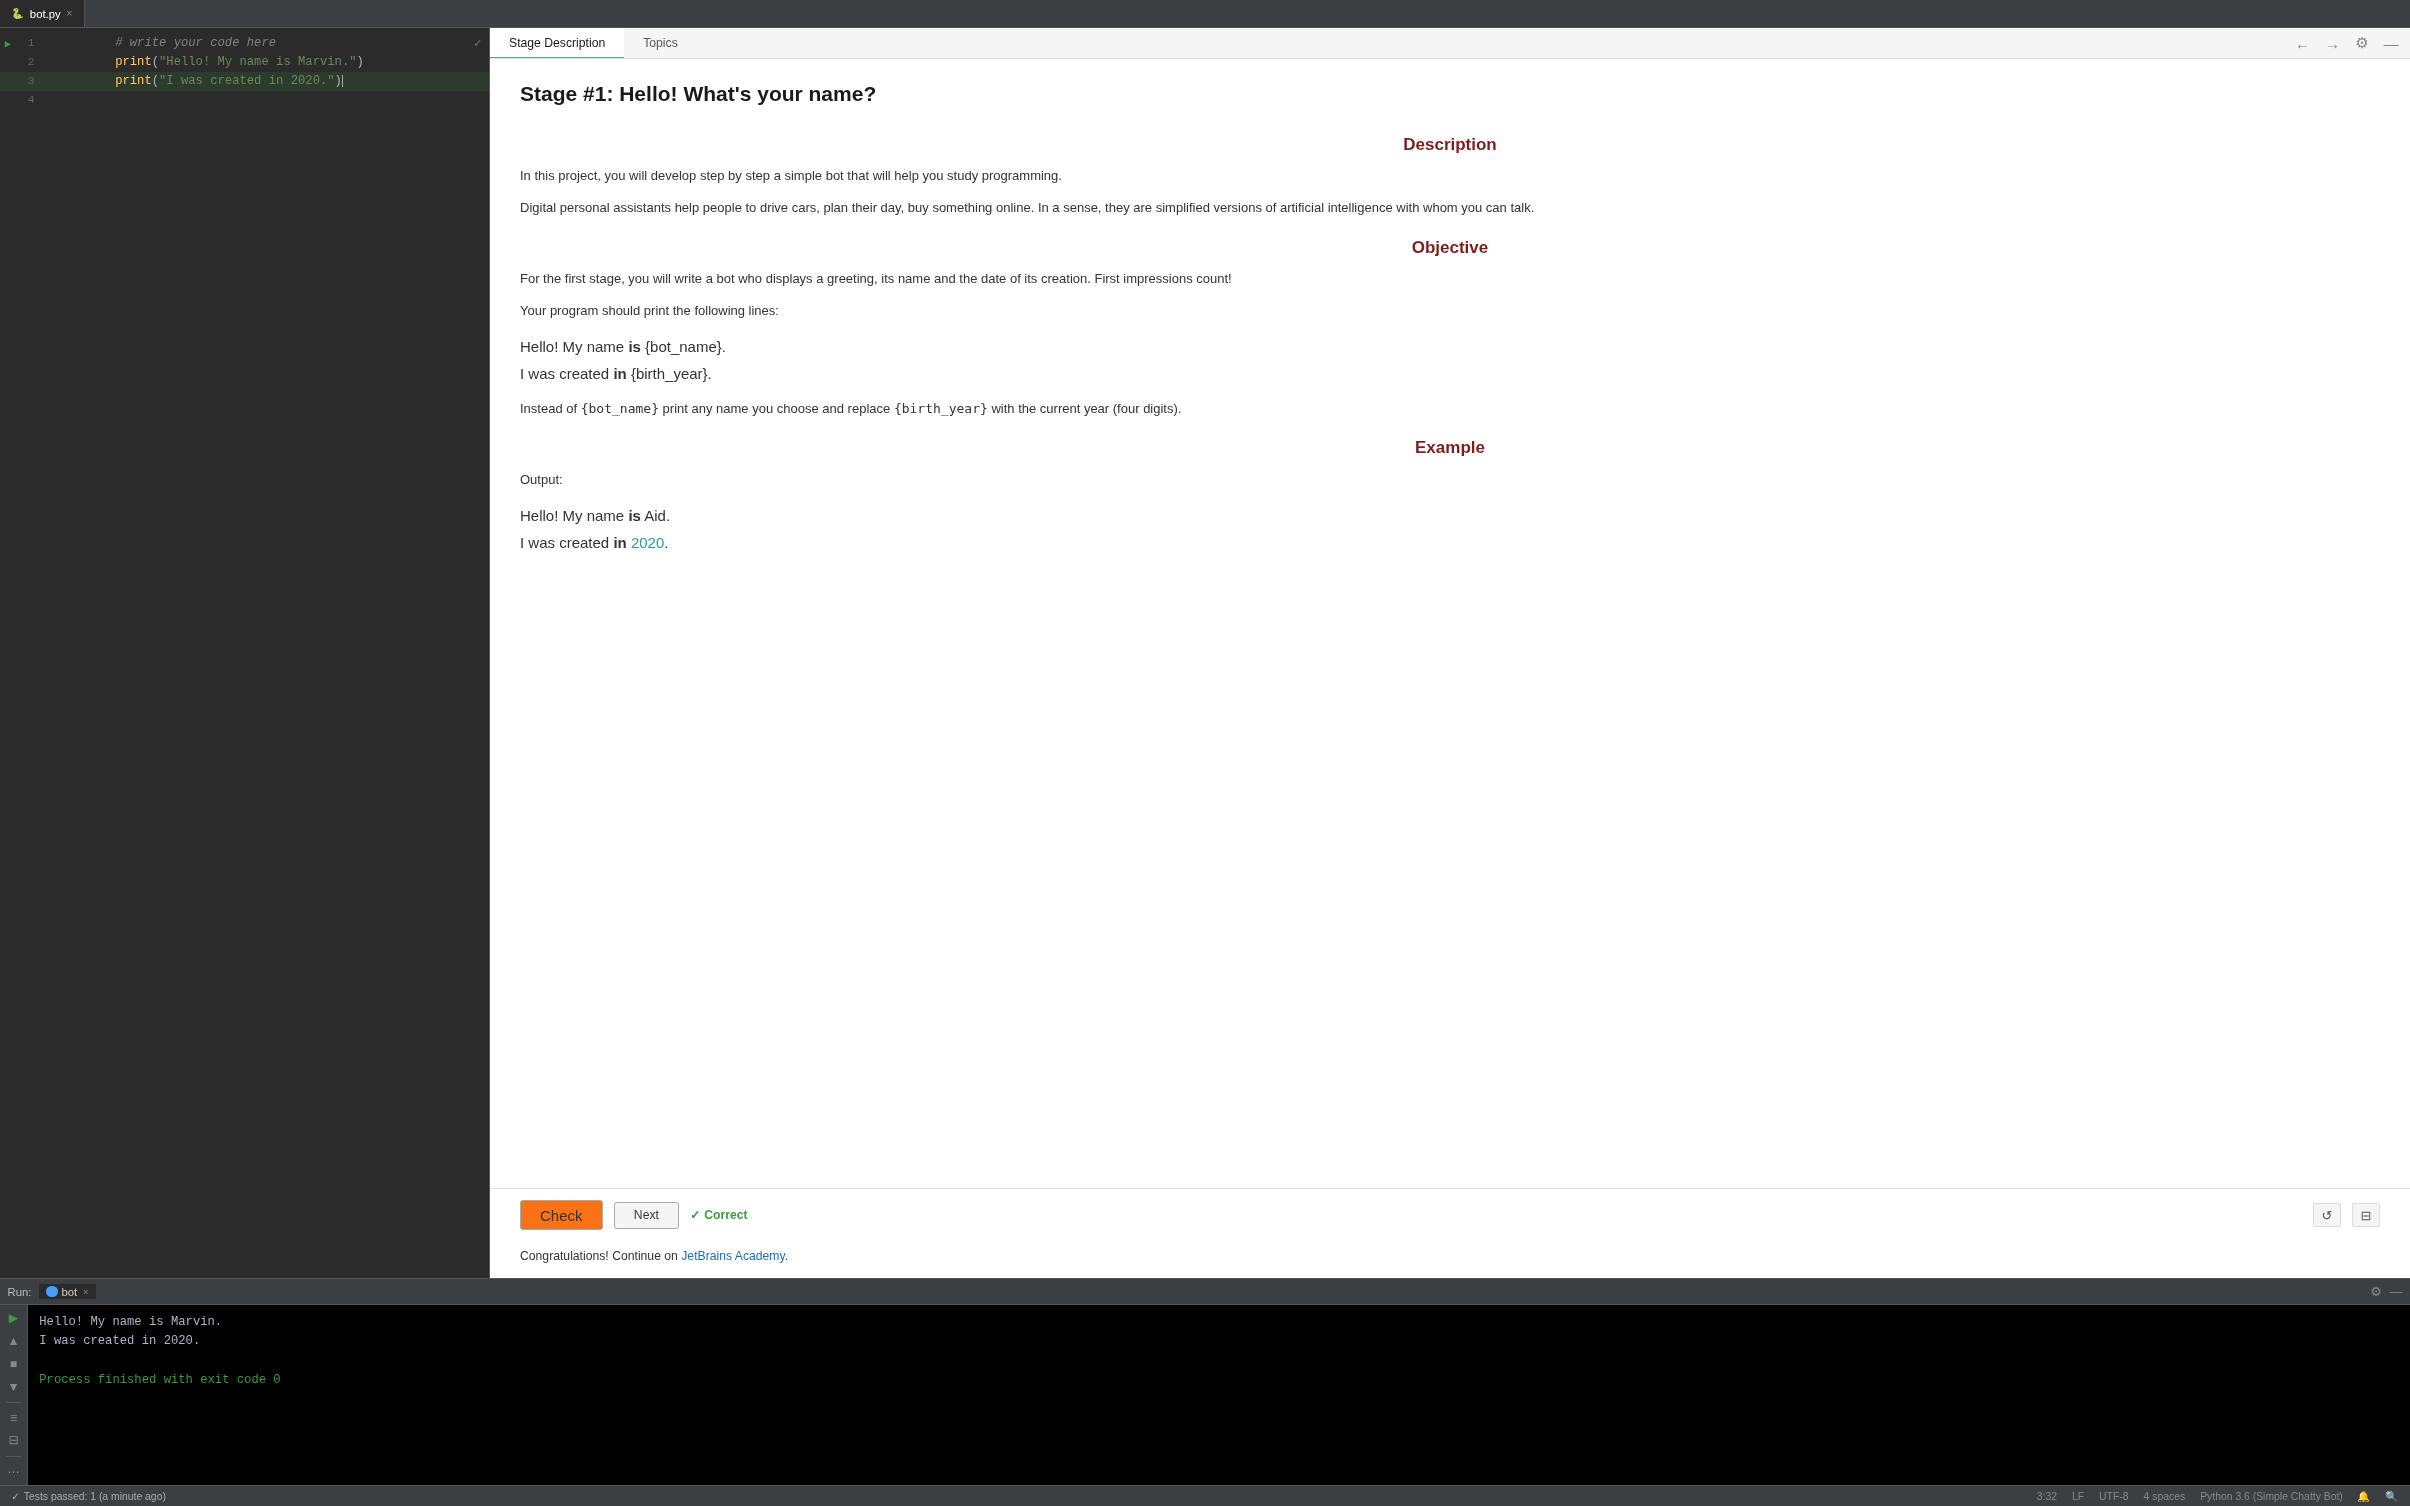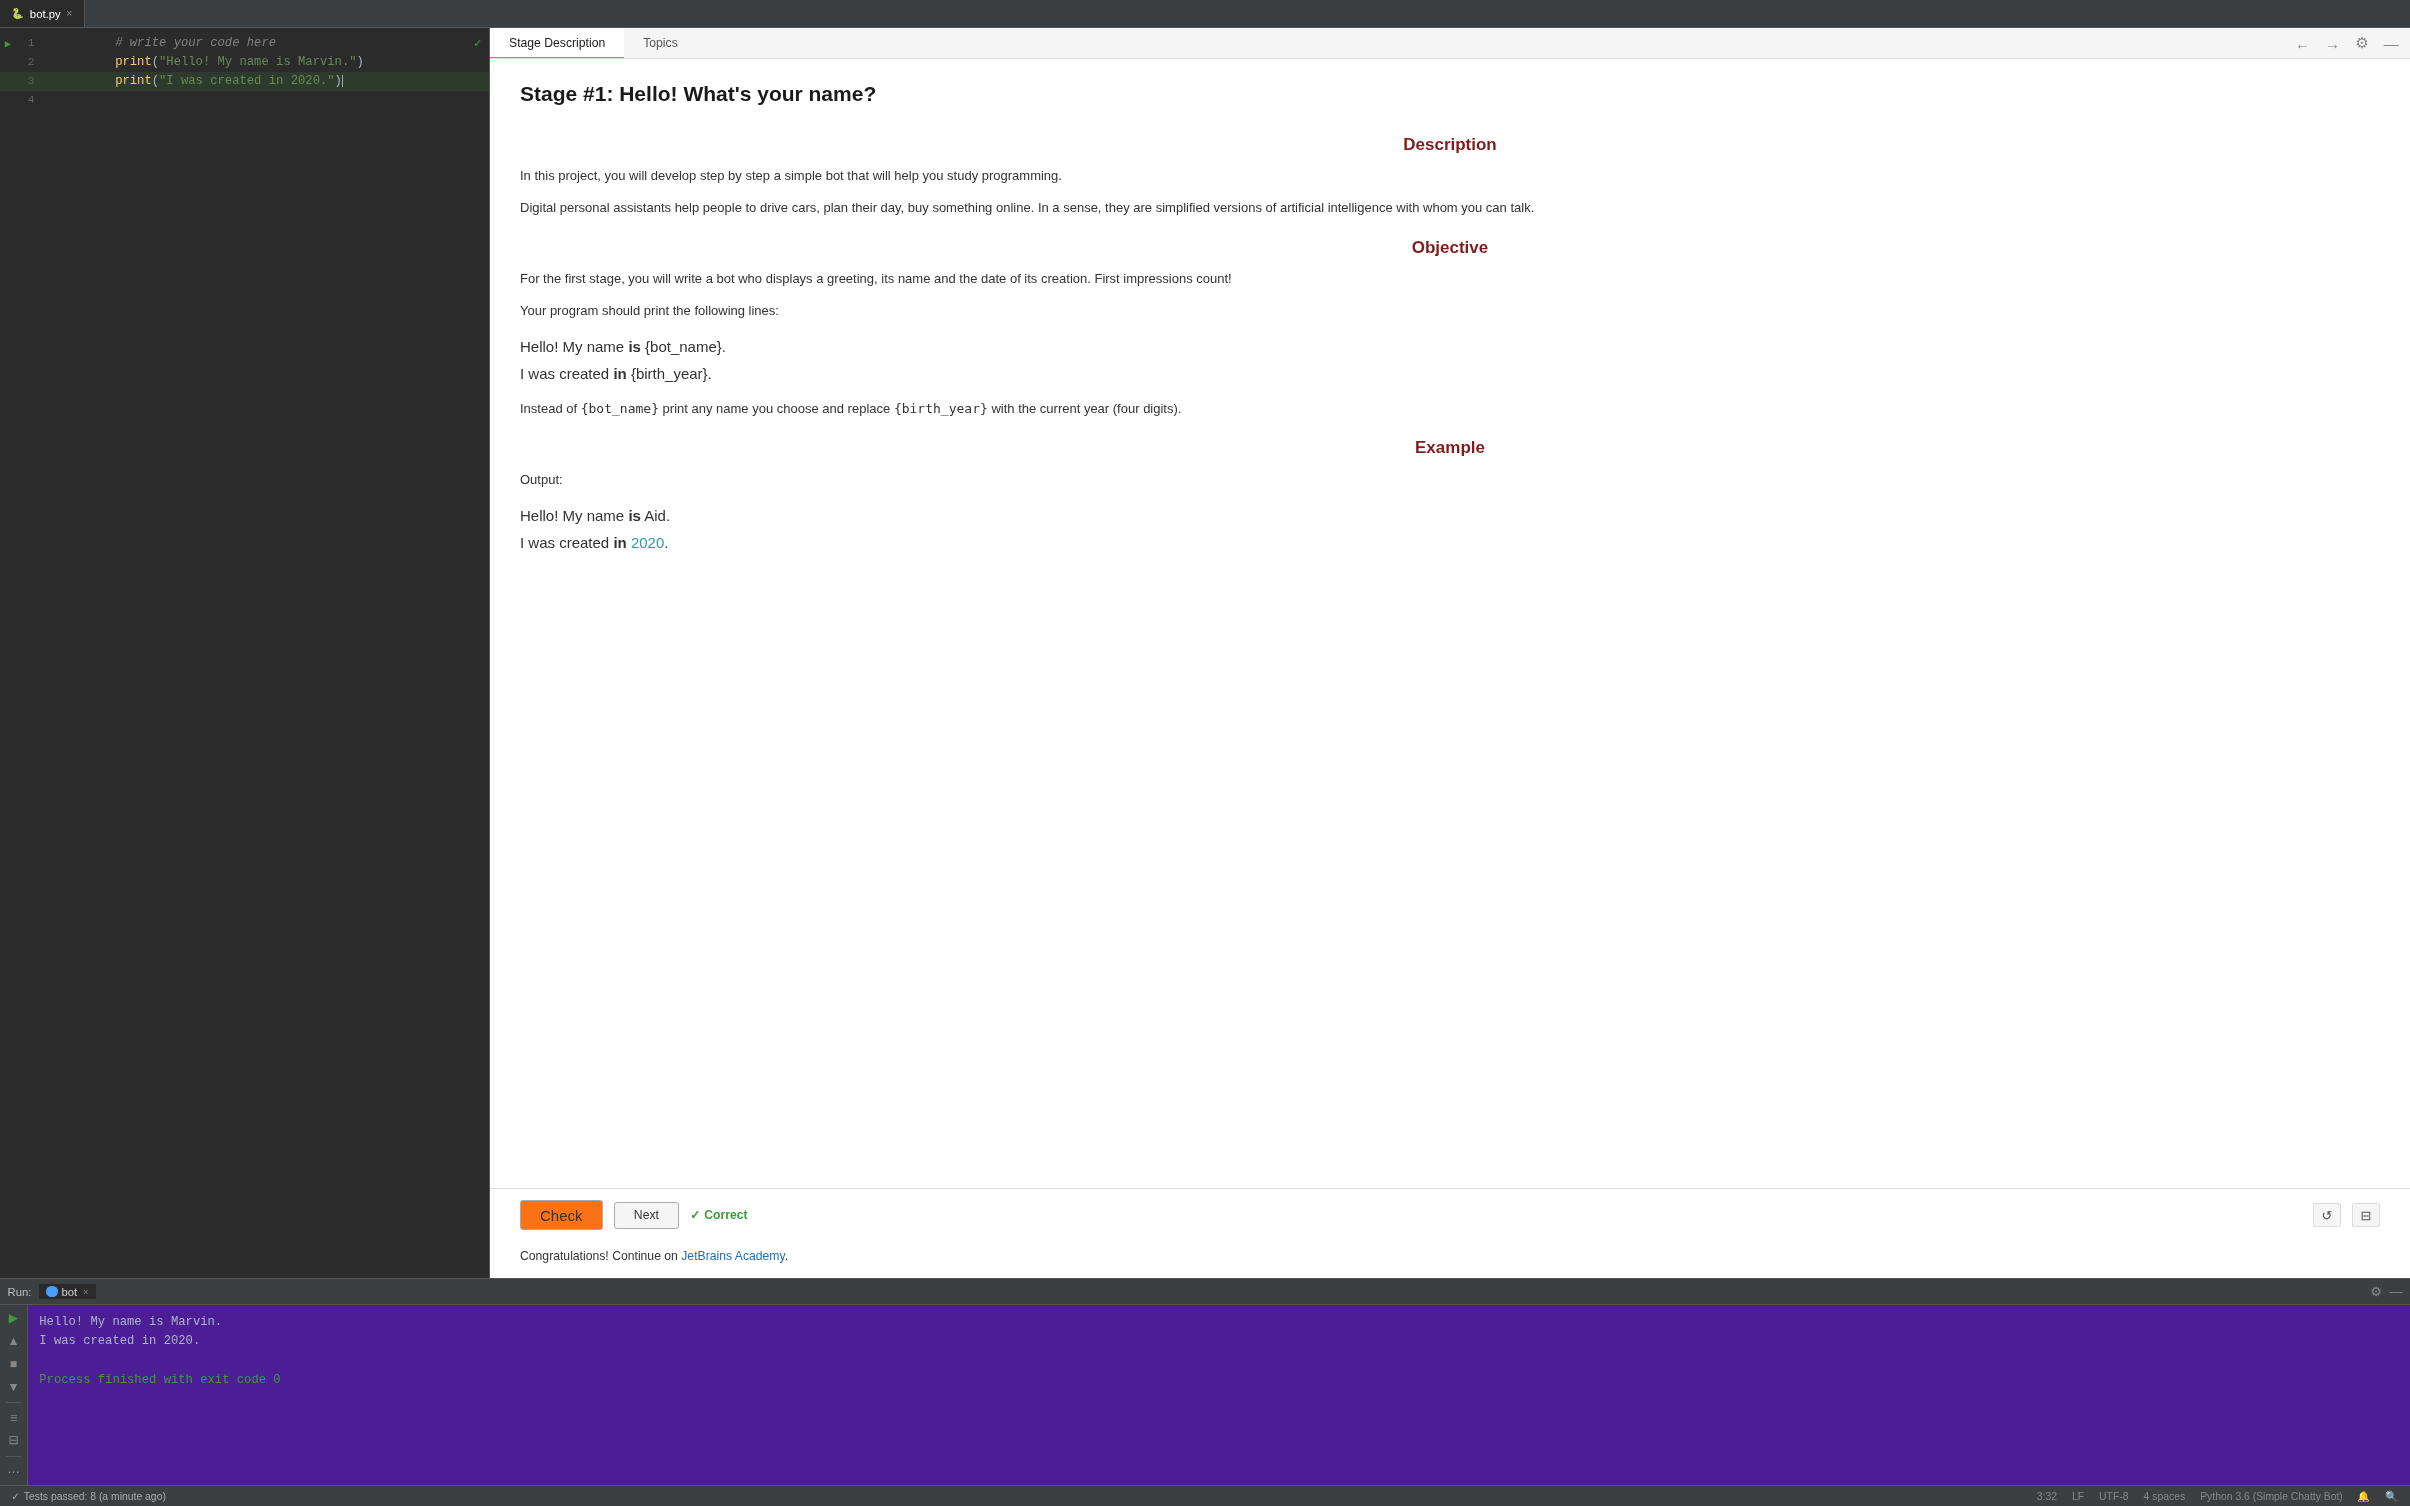--- a/index.html
+++ b/index.html
@@ -258,21 +258,21 @@
     }
     .congrats-text a {
       color: #1a6fb5;
       text-decoration: none;
       margin-top: 29px;
     }
 
     
     .run-panel {
       height: 207px;
-      background: #4c1d95;
+      background: #000000;
       border-top: 0.9px solid #555;
       display: flex;
       flex-direction: column;
       flex-shrink: 0;
     }
     .run-header {
       display: flex;
       align-items: center;
       height: 26px;
       background: #3c3f41;
@@ -548,21 +548,21 @@
       <div class="run-output-line normal">I was created in 2020.</div>
       <div class="run-output-line normal">&nbsp;</div>
       <div class="run-output-line success">Process finished with exit code 0</div>
     </div>
   </div>
 </div>
 
 <div class="status-bar">
   <div class="test-passed">
     <span class="test-icon">✓</span>
-    <span>Tests passed: 8 (a minute ago)</span>
+    <span>Tests passed: 1 (a minute ago)</span>
   </div>
   <div class="status-bar-right">
     <span>3:32</span>
     <span>LF</span>
     <span>UTF-8</span>
     <span>4 spaces</span>
     <span>Python 3.6 (Simple Chatty Bot)</span>
     <span>🔔</span>
     <span>🔍</span>
   </div>

